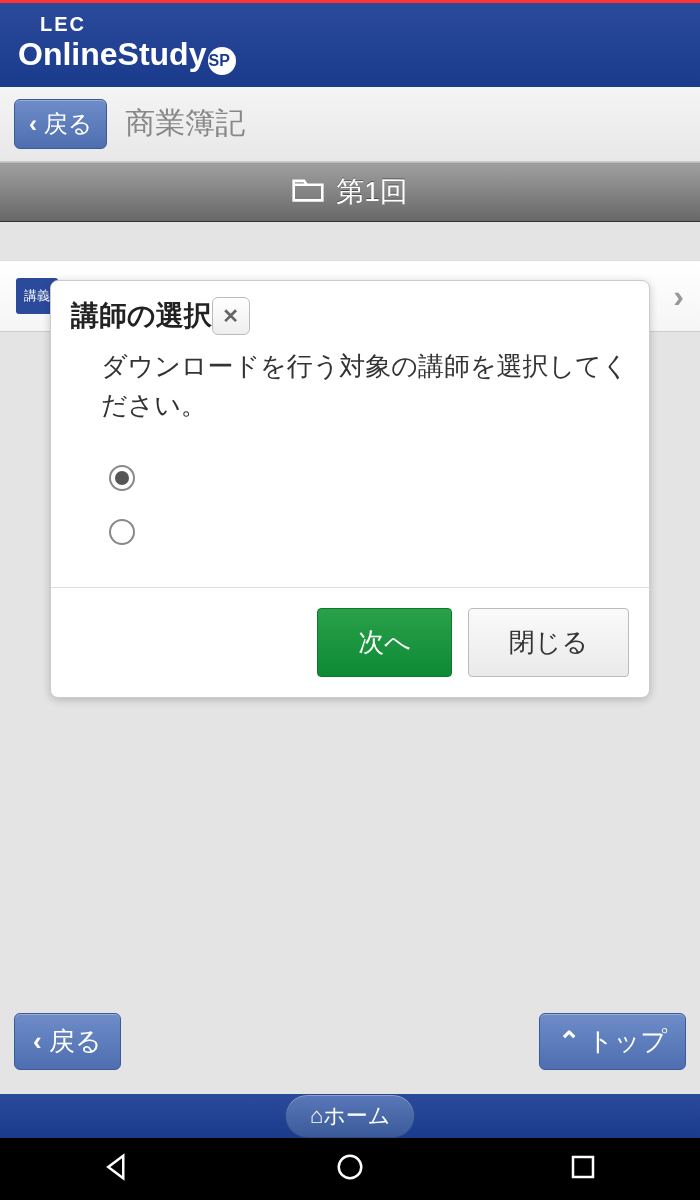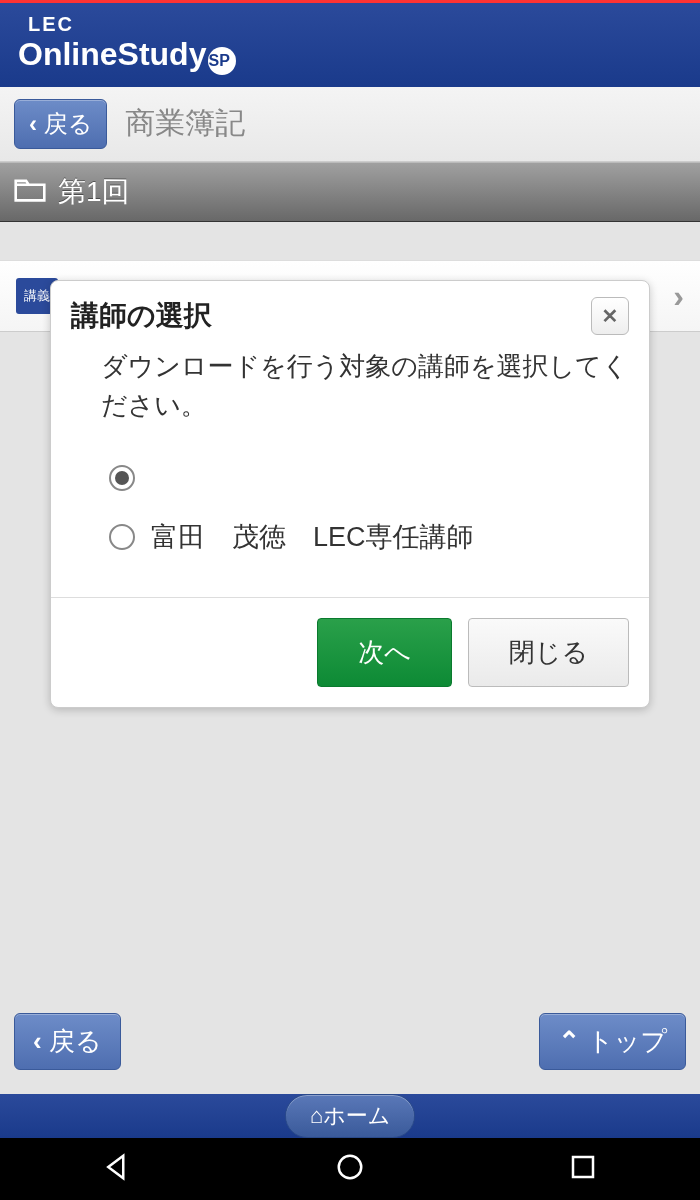--- a/index.html
+++ b/index.html
@@ -10,21 +10,21 @@
   background: #e4e4e4;
   overflow: hidden;
   position: relative;
 }
 .red-bar { height: 3px; background: #ff3333; }
 .header {
   background: linear-gradient(to bottom, #2b4a9b, #1a3a8b);
   padding: 10px 18px 12px;
 }
 .logo { color: #fff; }
-.logo-lec { font-size: 20px; font-weight: bold; letter-spacing: 2px; display: block; margin-left: 10px; }
+.logo-lec { font-size: 20px; font-weight: bold; letter-spacing: 2px; display: block; margin-left: 22px; }
 .logo-main { font-size: 32px; font-weight: bold; }
 .logo-sp {
   display: inline-block; background: #fff; color: #1a3a8b;
   border-radius: 50%; width: 28px; height: 28px;
   text-align: left; line-height: 28px; font-size: 16px; font-weight: bold;
   margin-left: 2px; vertical-align: middle;
 }
 .subheader {
   background: linear-gradient(to bottom, #f4f4f4, #e8e8e8);
   padding: 12px 14px; display: flex; align-items: center; gap: 18px;
@@ -34,21 +34,21 @@
   background: linear-gradient(to bottom, #6d8cc8, #4e6eb0);
   color: #fff; border: 1px solid #3a5a9a; border-radius: 6px;
   padding: 8px 14px; font-size: 24px;
   box-shadow: inset 0 1px 0 rgba(255,255,255,.3);
 }
 .back-btn-top::before { content: "‹ "; font-weight: bold; }
 .breadcrumb { color: #888; font-size: 30px; }
 .section-bar {
   background: linear-gradient(to bottom, #a0a0a0, #686868);
   padding: 10px 14px; display: flex; align-items: center; justify-content: space-between;
-  border-top: 1px solid #bbb; border-bottom: 1px solid #333;
+  border-top: 1px solid #bbb; border-bottom: 1px solid #333; flex-direction: column;
 }
 .section-left { display: flex; align-items: center; gap: 12px; }
 .folder-icon svg { width: 32px; height: 26px; }
 .section-title { color: #fff; font-size: 28px; text-shadow: 0 -1px 0 rgba(0,0,0,.4); }
 .download-btn {
   background: linear-gradient(to bottom, #f0f0f0, #d8d8d8);
   border: 1px solid #888; border-radius: 20px;
   padding: 6px 20px; font-size: 24px; color: #333;
   box-shadow: inset 0 1px 0 #fff;
 }
@@ -93,21 +93,21 @@
   background: #000; display: flex; justify-content: space-around; align-items: center;
 }
 .system-nav svg { width: 30px; height: 30px; }
 
 .dialog-overlay {
   position: absolute; top: 280px; left: 50px; right: 50px;
   background: #fff; border: 1px solid #ccc; border-radius: 8px; padding: 0;
   box-shadow: 0 2px 8px rgba(0,0,0,.2);
 }
 .dialog-header {
-  display: flex; justify-content: space-between; align-items: center;
+  display: flex; justify-content: flex-start; align-items: center;
   padding: 16px 20px 12px;
 }
 .dialog-title { font-size: 28px; font-weight: bold; color: #222; }
 .dialog-close {
   width: 38px; height: 38px; border: 1px solid #bbb; border-radius: 6px;
   background: linear-gradient(to bottom, #fff, #eee);
   color: #666; font-size: 20px; font-weight: bold;
 }
 .dialog-body { padding: 0 20px; margin-left: 30px; }
 .dialog-desc { font-size: 26px; color: #333; margin-bottom: 26px; line-height: 1.5; }
@@ -171,21 +171,20 @@
     <span class="dialog-title">講師の選択</span>
     <button class="dialog-close"><span>✕</span></button>
   </div>
   <div class="dialog-body">
     <p class="dialog-desc">ダウンロードを行う対象の講師を選択してください。</p>
     <div class="radio-row">
       <span class="radio checked"></span>
     </div>
     <div class="radio-row">
       <span class="radio"></span>
-      <span>富田　茂徳　LEC専任講師</span>
     </div>
   </div>
   <div class="dialog-divider"></div>
   <div class="dialog-footer">
     <button class="btn btn-next"><span>次へ</span></button>
     <button class="btn btn-cancel"><span>閉じる</span></button>
   </div>
 </div>
 
 <div class="footer-nav">

